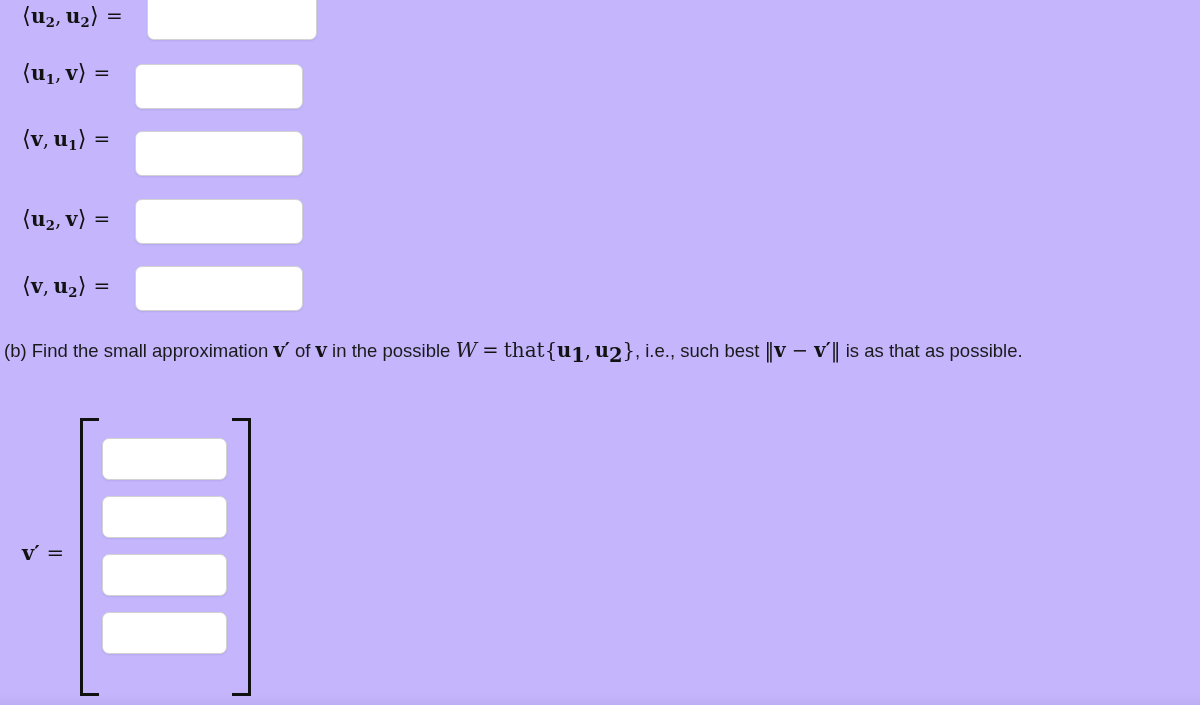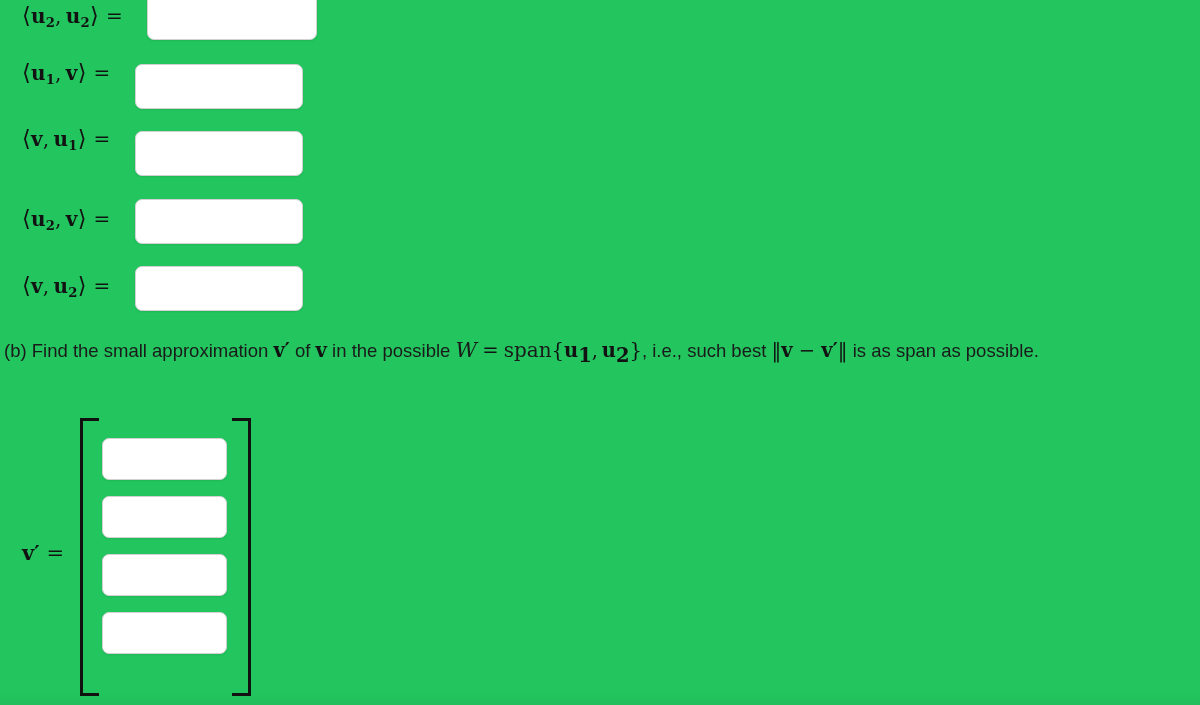--- a/index.html
+++ b/index.html
@@ -12,21 +12,21 @@
     background: #f4f4f4;
     font-family: "Liberation Sans", sans-serif;
     overflow: hidden;
     position: relative;
   }
 
   #page {
     position: relative;
     width: 1200px;
     height: 705px;
-    background: #22c55e;
+    background: #c4b5fd;
     overflow: hidden;
   }
 
   
   .bottom-shade {
     position: absolute;
     left: 0;
     bottom: 0;
     width: 1200px;
     height: 12px;
@@ -174,23 +174,23 @@
 
   <div id="stmt-b">
     <span>(b)</span>
     <span>Find the small approximation</span>
     <span class="math vec nowrap">v′</span>
     <span>of</span>
     <span class="math vec">v</span>
     <span>in the possible</span>
     <span class="bigW">W</span>
     <span class="math">=</span>
-    <span class="nowrap"><span class="spanop">span</span><span class="math">{</span><span class="math vec">u</span><sub class="s math">1</sub><span class="math">,</span> <span class="math vec">u</span><sub class="s math">2</sub><span class="math">}</span></span><span>, i.e., such best</span>
+    <span class="nowrap"><span class="spanop">that</span><span class="math">{</span><span class="math vec">u</span><sub class="s math">1</sub><span class="math">,</span> <span class="math vec">u</span><sub class="s math">2</sub><span class="math">}</span></span><span>, i.e., such best</span>
     <span class="nowrap math"><span>‖</span><span class="vec">v</span> <span>−</span> <span class="vec">v′</span><span>‖</span></span>
-    <span>is as span as possible.</span>
+    <span>is as that as possible.</span>
   </div>
 
   <div id="vprime-label" class="math">
     <span class="vec">v′</span>
     <span>=</span>
   </div>
 
   <div class="bracket left"></div>
   <div class="bracket right"></div>
 

